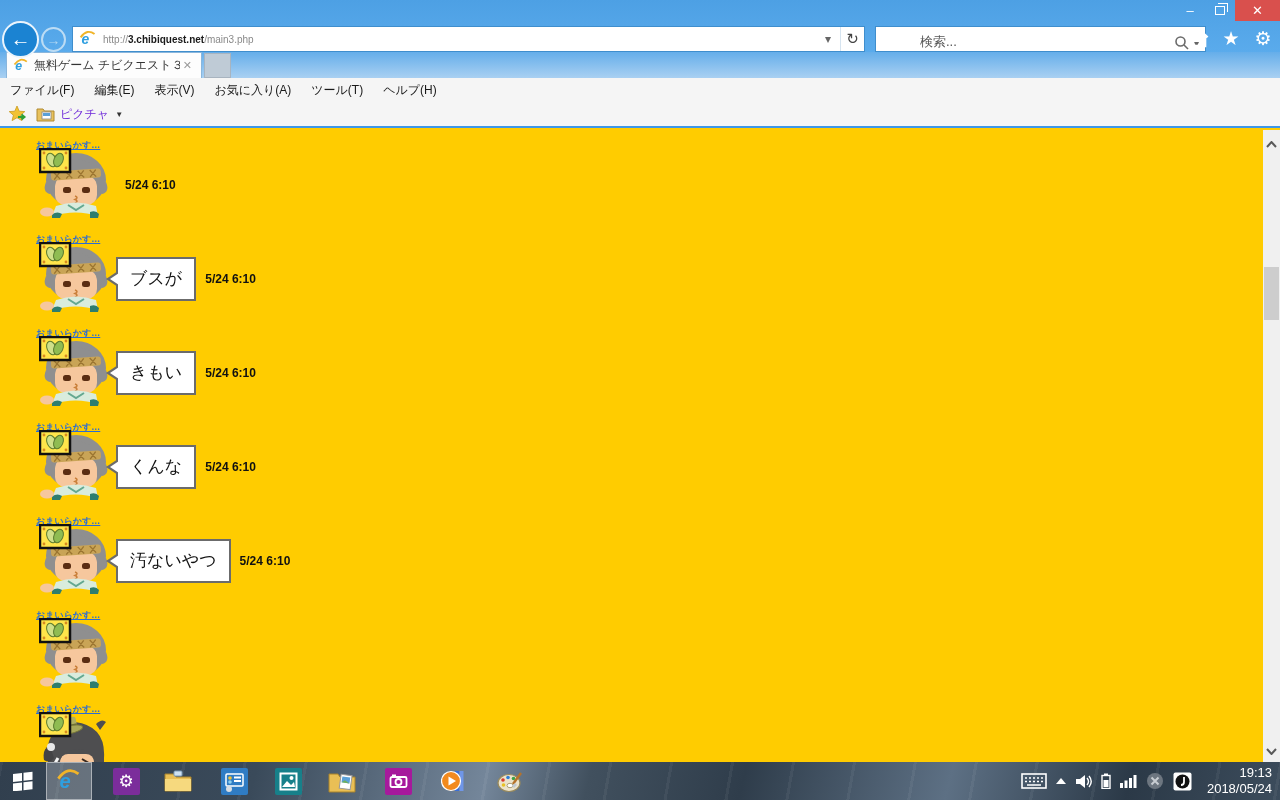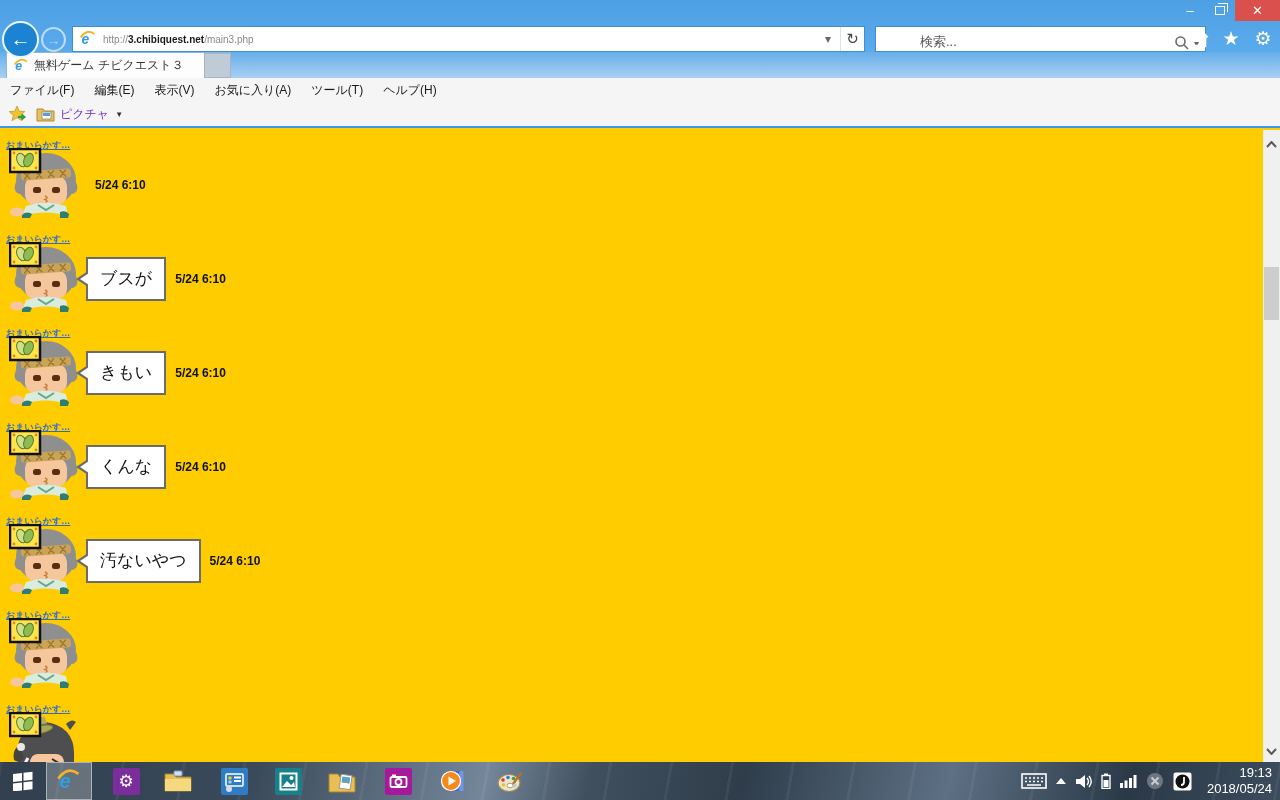--- a/index.html
+++ b/index.html
@@ -35,41 +35,41 @@
     border:1px solid #3f8ecd; display:flex; align-items:flex-end;padding-left:36px; }
   .search-ph { flex:1; padding-left:8px; font-size:13px; color:#555; }
   .search-icons { display:flex; align-items:center; padding-right:6px; color:#666; }
   .chrome-icons { position:absolute; right:6px; top:27px; display:flex; gap:10px; align-items:center; }
   .chrome-ico { width:22px; height:22px; display:flex; align-items:center; justify-content:center;
     color:#fff; font-size:19px; }
 
   
   .tabstrip { position:absolute; top:52px; left:0; width:1280px; height:26px;
     background:linear-gradient(#65aeea,#a9d0f2); z-index:29; }
-  .tab { position:absolute; left:6px; top:0; width:225px; height:26px; background:#fdfdfd;
+  .tab { position:absolute; left:6px; top:0; width:196px; height:26px; background:#fdfdfd;
     border:1px solid #8ab6dc; border-bottom:none; display:flex; align-items:center; padding:0 6px; }
   .tab-title { flex:1; font-size:12px; color:#333; white-space:nowrap; overflow:hidden; margin-left:5px; }
   .tab-close { color:#9a9a9a; font-size:11px; padding:0 3px; }
   .newtab { position:absolute; left:204px; top:1px; width:27px; height:25px; background:#bfcbd6;
     border:1px solid #a8b4c0; }
 
   
   .menubar { position:absolute; top:78px; left:0; width:1280px; height:24px; background:#f5f5f5;
     display:flex; align-items:center; gap:20px; padding-left:10px; z-index:28; }
   .menu-item { font-size:12px; color:#1a1a1a; }
   .favbar { position:absolute; top:102px; left:0; width:1280px; height:26px; background:#f5f5f5;
     display:flex; align-items:center; padding-left:8px; z-index:28;
     border-bottom:2px solid #3e97e8; }
   .fav-label { font-size:12px; color:#6d28d9; margin-left:5px; }
   .fav-caret { font-size:8px; color:#333; margin-left:6px; }
 
   
   .content { position:absolute; top:130px; left:0; width:1263px; height:632px;
     background:#ffcc00; overflow:hidden; }
-  .chat-row { position:relative; height:94px; }
+  .chat-row { position:relative; height:94px;margin-left:30px; }
   .name-link { position:absolute; top:0; left:6px; font-size:9px; font-weight:bold;
     color:#2b6cd4; text-decoration:underline; letter-spacing:0px; }
   .avatar { position:absolute; top:9px; left:8px; width:74px; height:74px; }
   .msg-line { position:absolute; left:86px; top:23px; height:46px; display:flex; align-items:center; }
   .bubble { position:relative; background:#fff; border:2px solid #6b6b6b;
     padding:11px 12px; font-size:17px; color:#111; line-height:18px; white-space:nowrap; }
   .bubble::before { content:''; position:absolute; left:-12px; top:50%; margin-top:-8px;
     border-style:solid; border-width:8px 12px 8px 0; border-color:transparent #6b6b6b transparent transparent; }
   .bubble::after { content:''; position:absolute; left:-8px; top:50%; margin-top:-6px;
     border-style:solid; border-width:6px 9px 6px 0; border-color:transparent #fff transparent transparent; }

